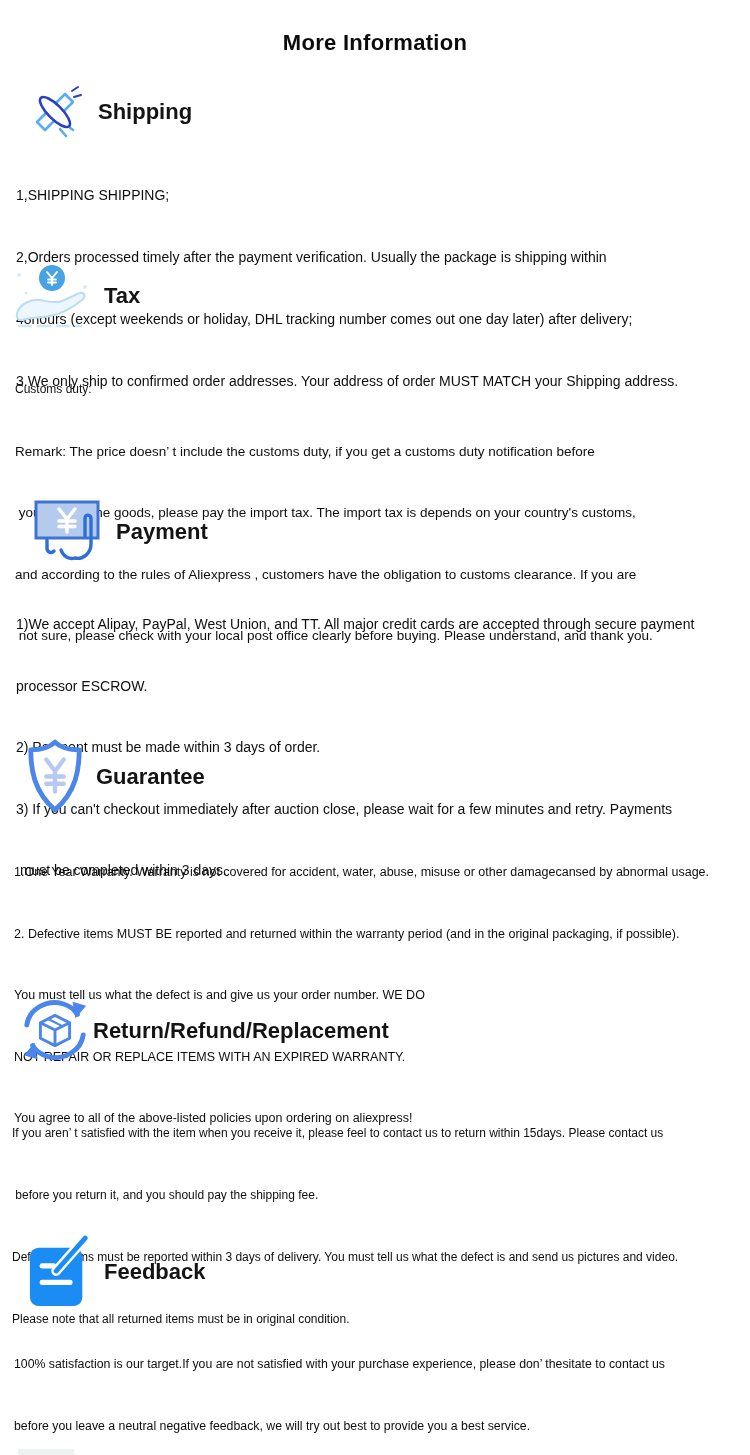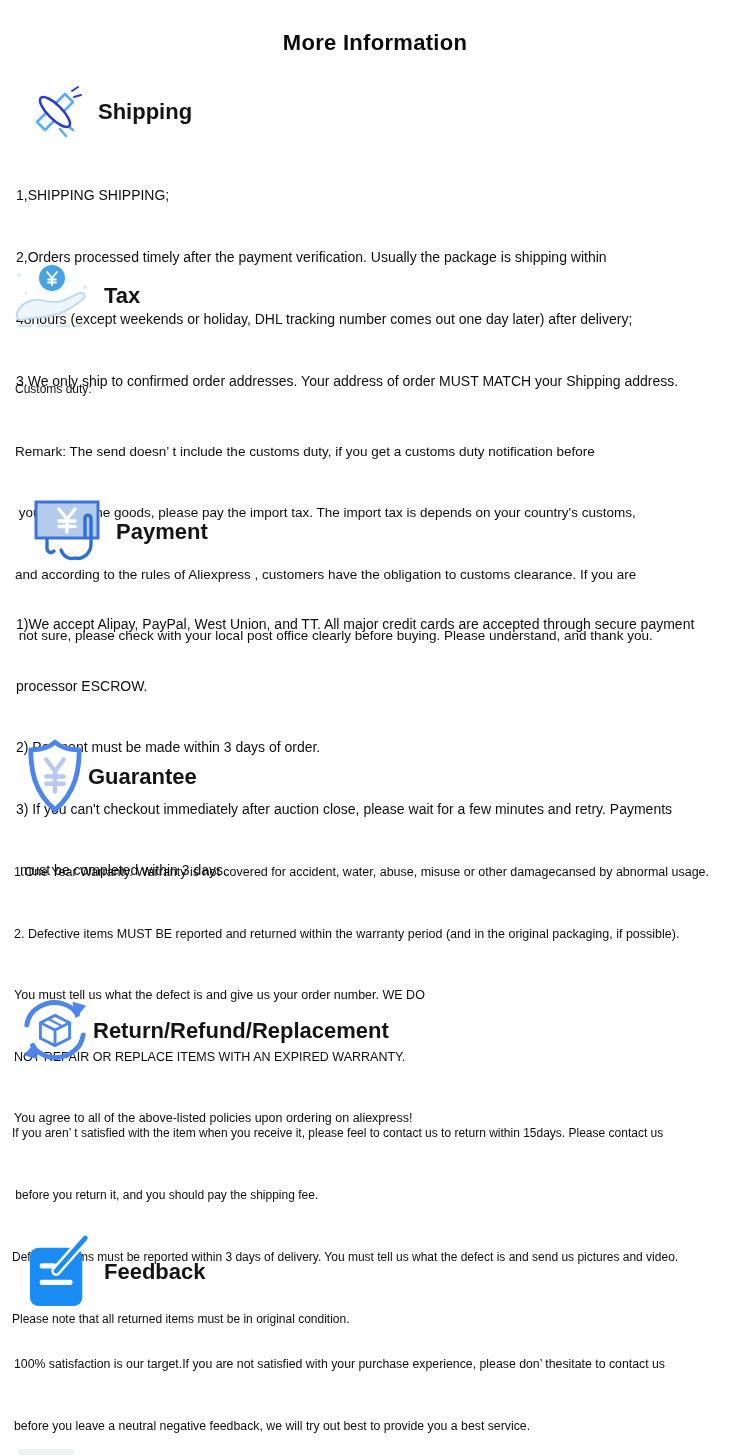--- a/index.html
+++ b/index.html
@@ -32,21 +32,21 @@
   #sec-tax .sec-body { margin-top:11px; padding-left:15px; }
   #sec-tax .line { font-size:13.5px; line-height:25.5px; }
   #sec-tax .lead { font-weight:400; font-size:12px; line-height:25.5px; }
 
   #sec-payment { top:498px; }
   #sec-payment .sec-header { padding-left:32px; gap:8px; }
   #sec-payment .sec-body { margin-top:10px; padding-left:16px; }
   #sec-payment .line { font-size:14px; line-height:25.5px; }
 
   #sec-guarantee { top:738px; }
-  #sec-guarantee .sec-header { padding-left:24px; gap:2px; }
+  #sec-guarantee .sec-header { padding-left:24px; gap:10px; }
   #sec-guarantee .sec-body { margin-top:8px; padding-left:14px; }
   #sec-guarantee .line { font-size:12.5px; line-height:25.5px; }
 
   #sec-return { top:994px; }
   #sec-return .sec-header { padding-left:17px; gap:0; }
   #sec-return .sec-body { margin-top:16px; padding-left:12px; }
   #sec-return .line { font-size:12px; line-height:26px; }
 
   #sec-feedback { top:1234px; }
   #sec-feedback .sec-header { padding-left:28px; gap:12px; }
@@ -93,21 +93,21 @@
         <circle cx="14" cy="30" r="1.5" fill="#d8ecf8"></circle>
         <circle cx="40" cy="15" r="13" fill="#47a3e3"></circle>
         <path d="M35 9 L40 15 L45 9 M40 15 V22 M36 16.5 H44 M36 19.5 H44" stroke="#ffffff" stroke-width="1.9" fill="none" stroke-linecap="round"></path>
         <path d="M5 50 C8 41 18 36 28 37 C36 38 42 41 50 38 C58 35 64 31 68 30 C73 29 74 34 70 37 C60 45 50 51 38 53 C28 55 18 54 10 57 C6 58 4 54 5 50 Z" fill="#edf6fc" stroke="#bddcf2" stroke-width="2"></path>
         <path d="M6 63 H70" stroke="#cfe8f7" stroke-width="2.5" stroke-dasharray="14 5"></path>
       </svg>
       <div class="sec-title">Tax</div>
     </div>
     <div class="sec-body">
       <div class="lead">Customs duty:</div>
-      <div class="line">Remark: The send doesn’ t include the customs duty, if you get a customs duty notification before</div>
+      <div class="line">Remark: The price doesn’ t include the customs duty, if you get a customs duty notification before</div>
       <div class="line"> you receive the goods, please pay the import tax. The import tax is depends on your country's customs,</div>
       <div class="line">and according to the rules of Aliexpress , customers have the obligation to customs clearance. If you are</div>
       <div class="line"> not sure, please check with your local post office clearly before buying. Please understand, and thank you.</div>
     </div>
   </div>
 
   <div class="section" id="sec-payment">
     <div class="sec-header">
       <svg class="sec-icon" width="76" height="68" viewBox="0 0 76 68">
         <rect x="4" y="4" width="62" height="36" fill="#b5cbee" stroke="#3d74d4" stroke-width="3"></rect>

